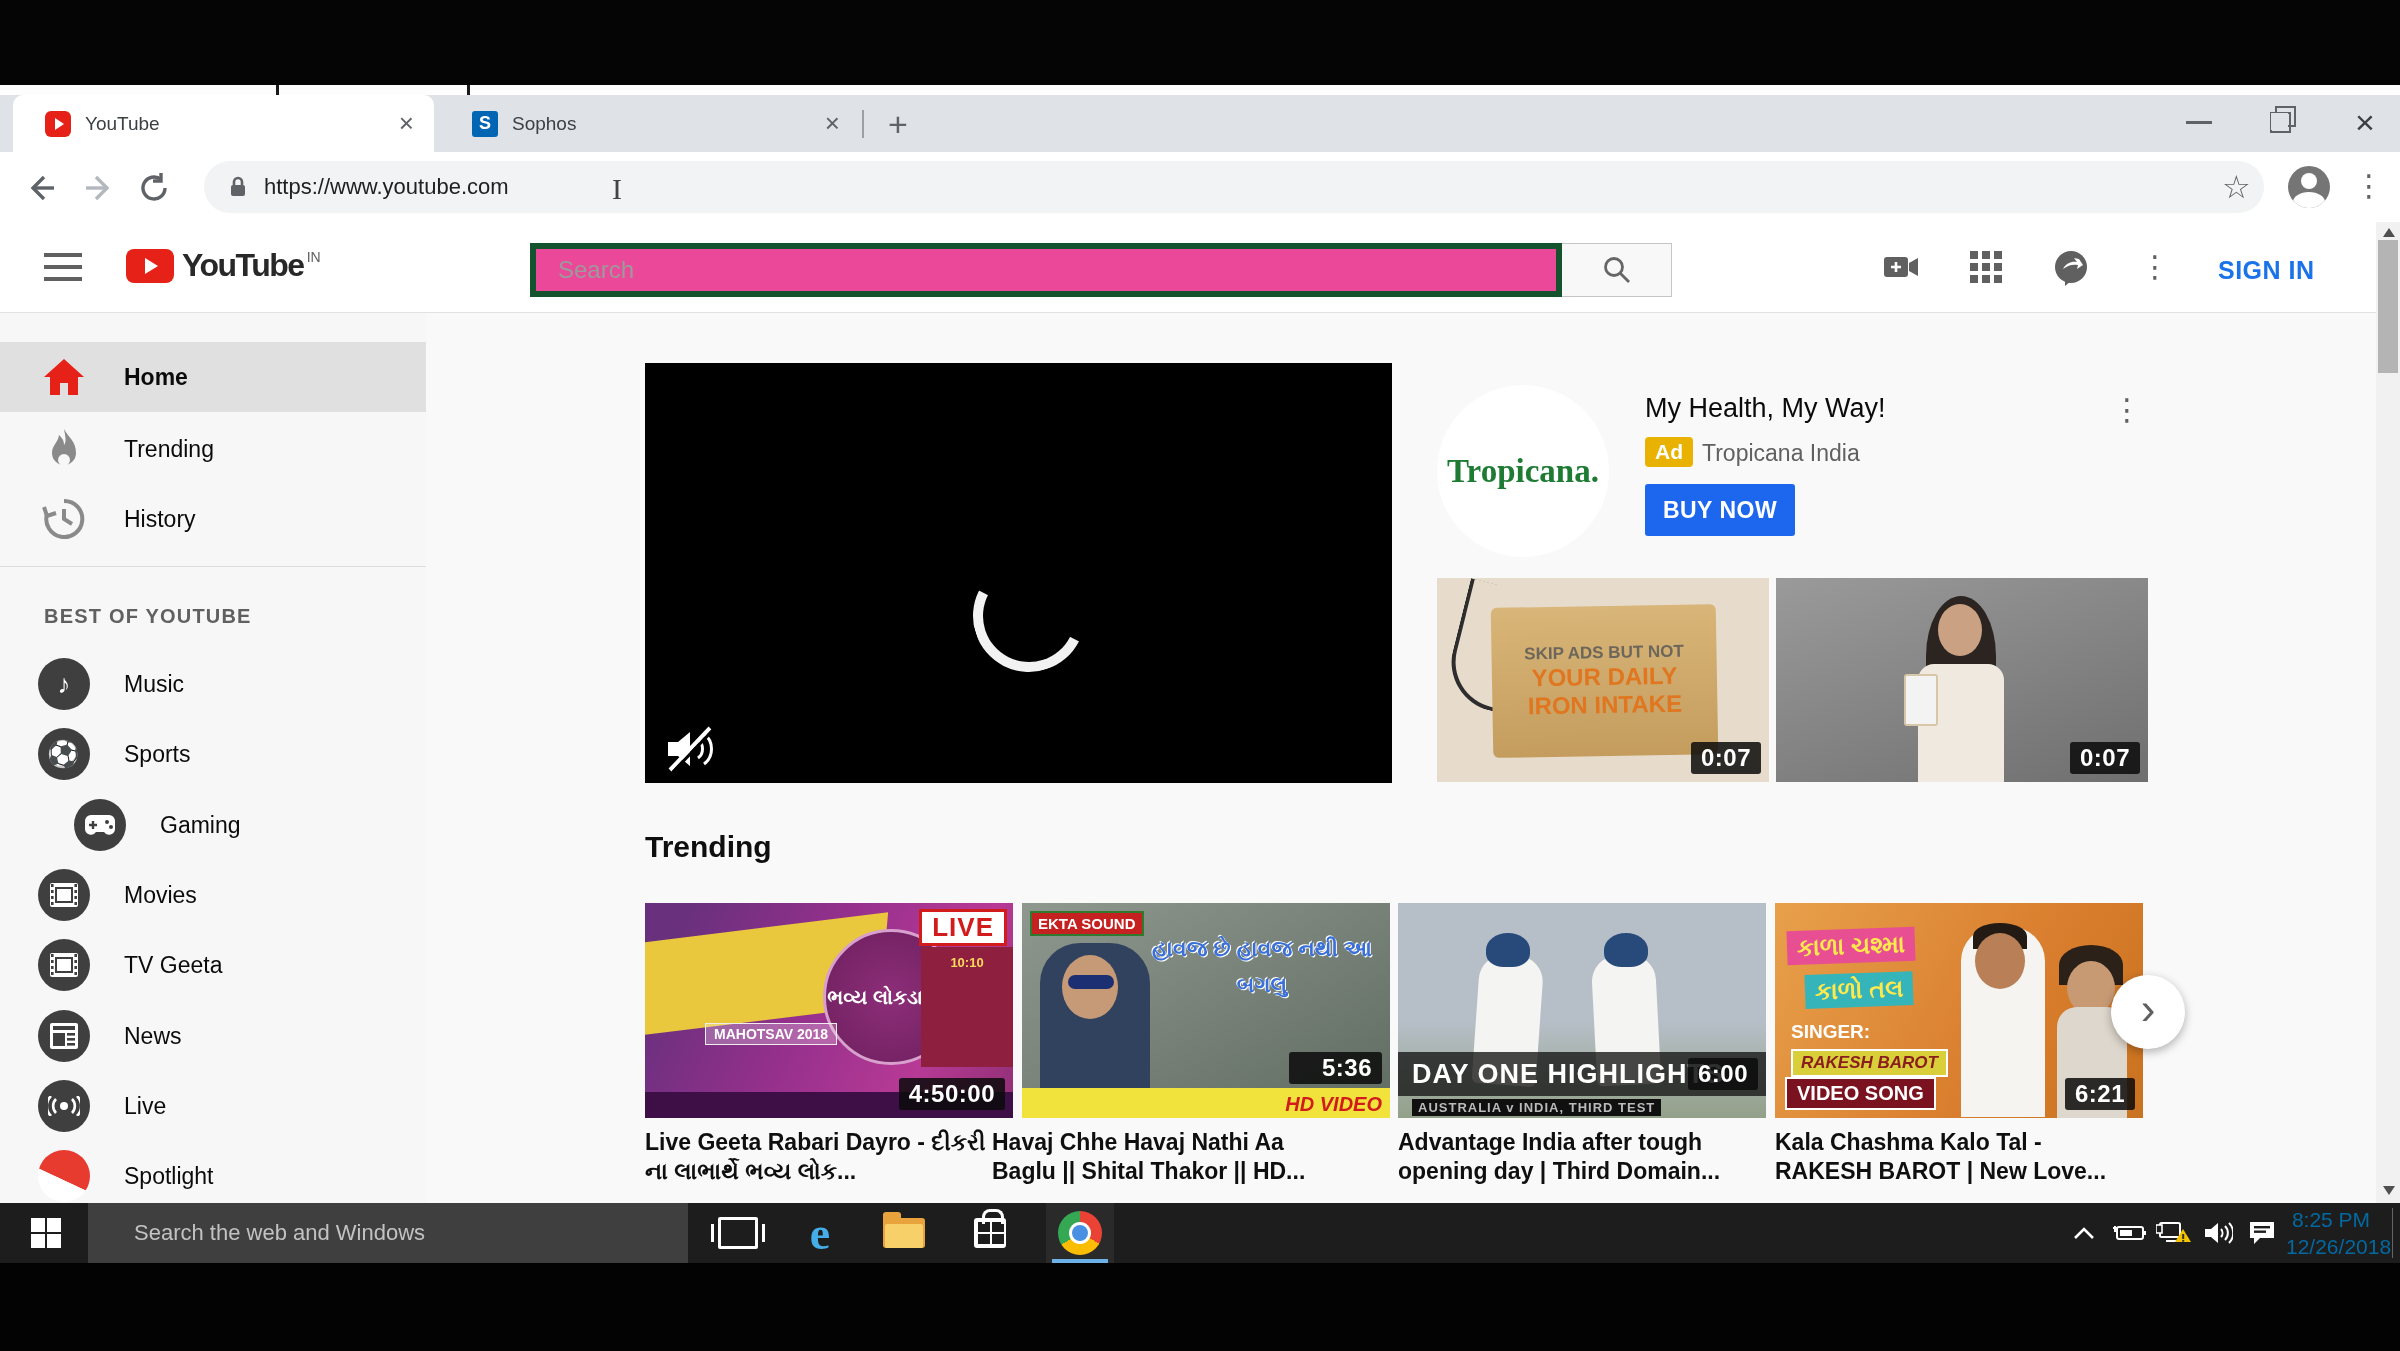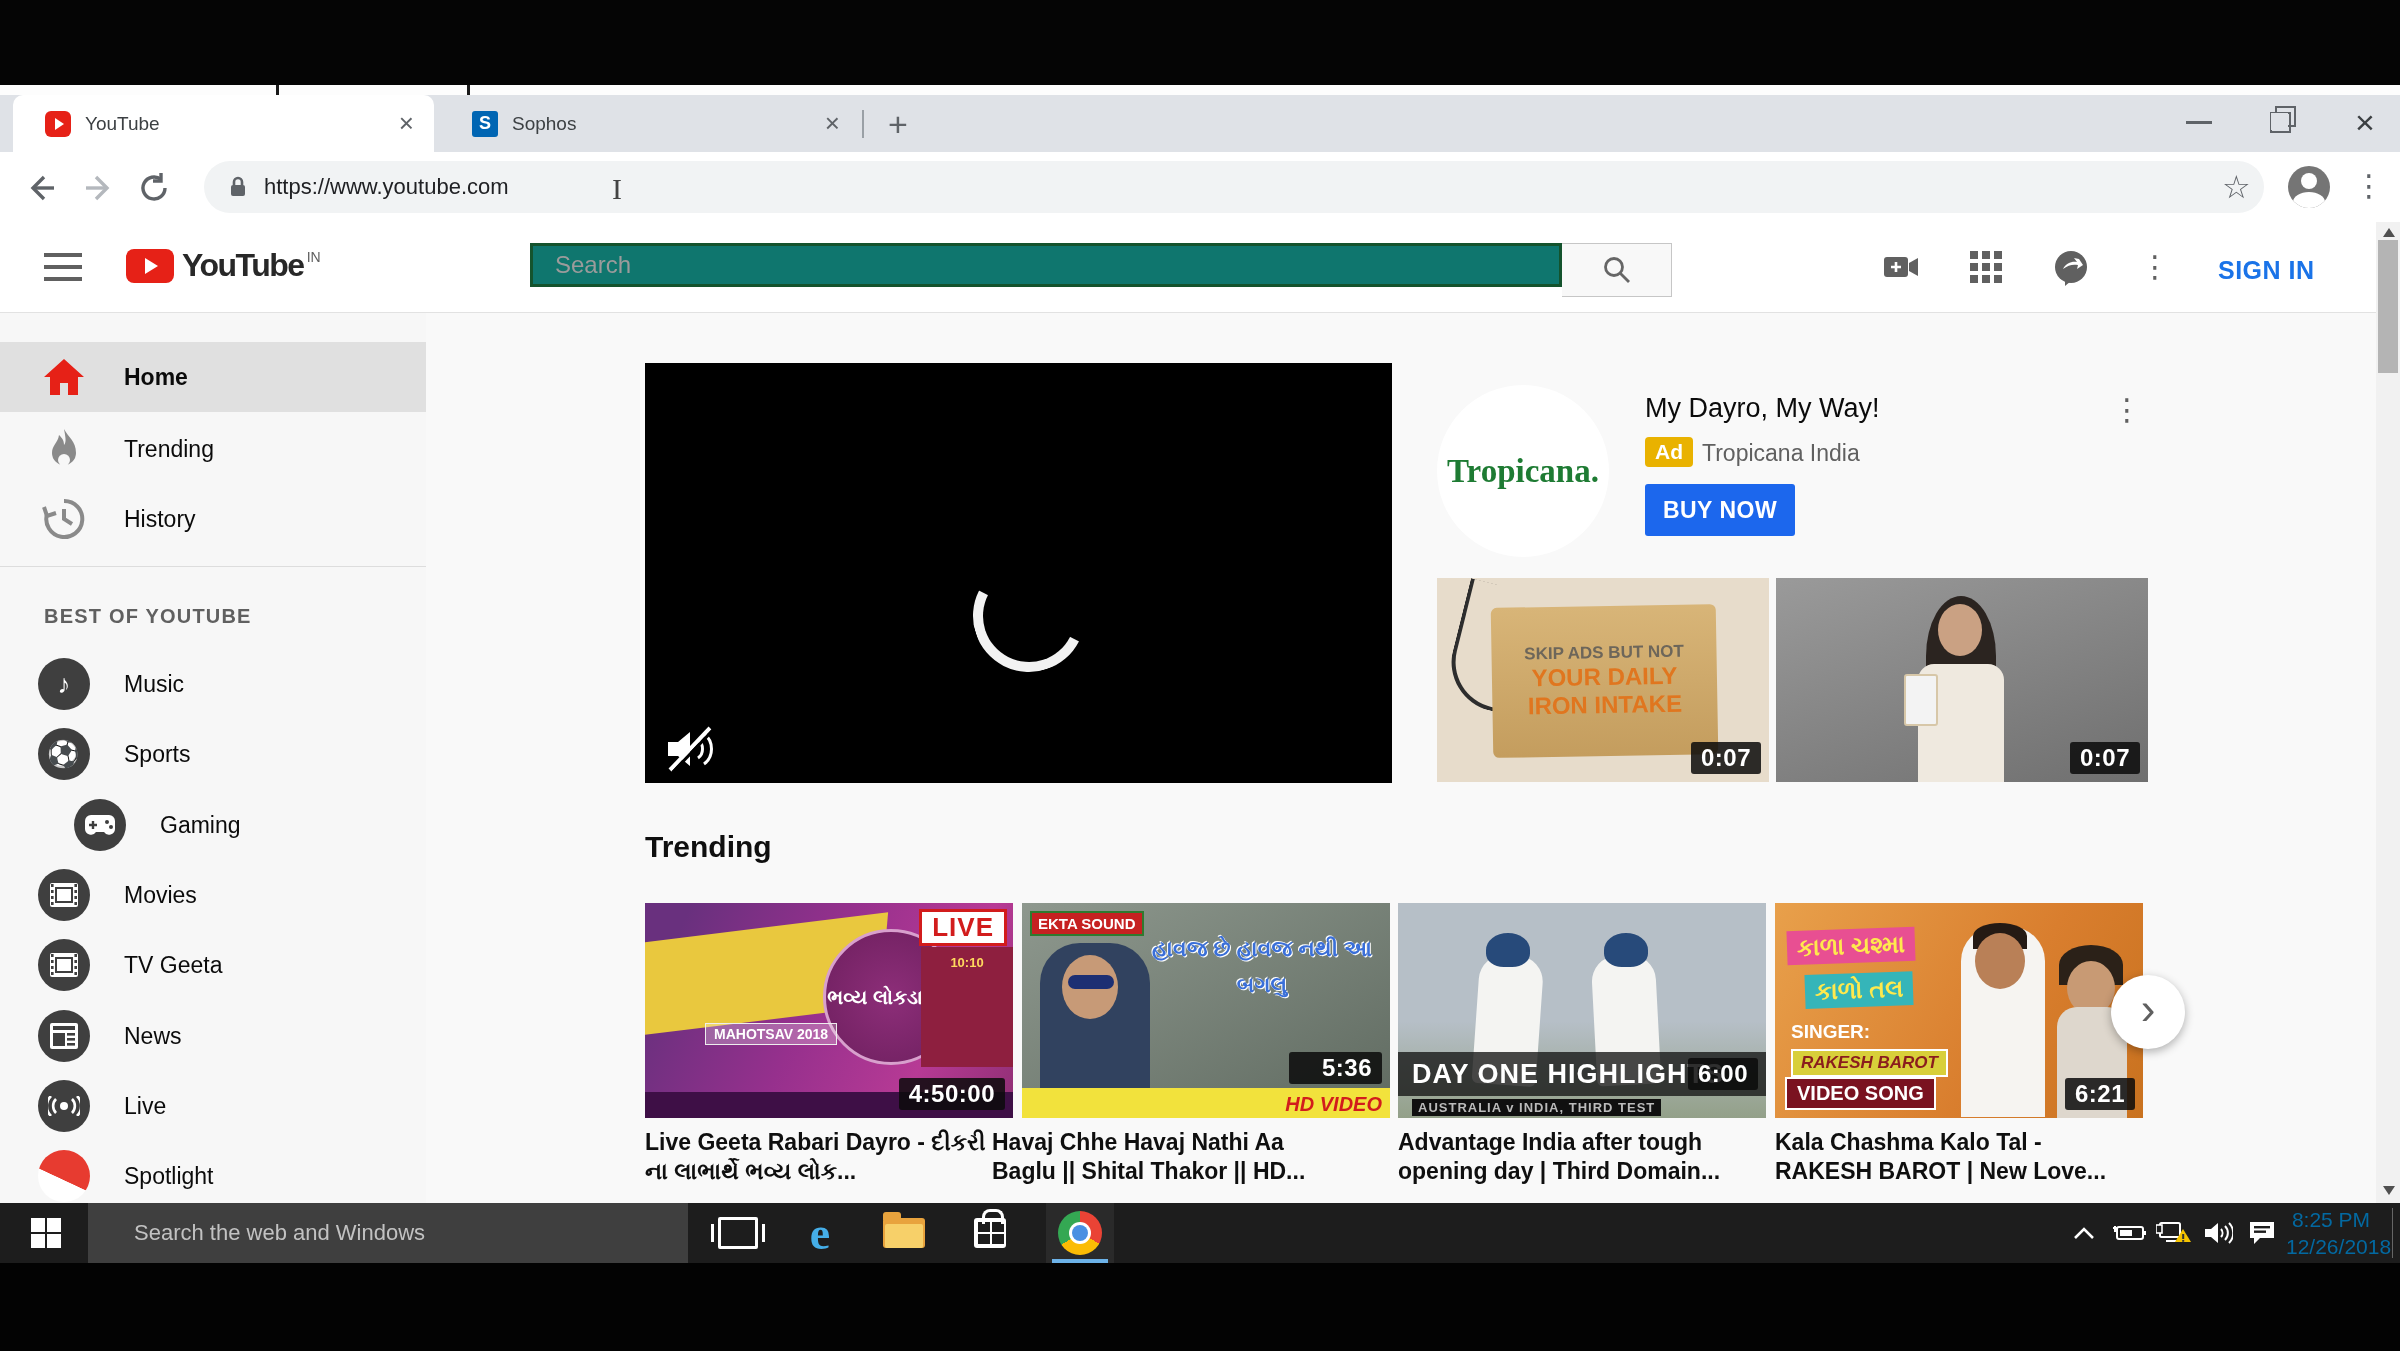--- a/index.html
+++ b/index.html
@@ -47,21 +47,21 @@
 
   
   #masthead{left:0;top:222px;width:2376px;height:90px;background:#fff;border-bottom:1px solid #e2e2e2;}
   #hamburger{left:44px;top:253px;width:38px;height:28px;}
   #hamburger span{position:absolute;left:0;width:38px;height:4px;background:#606060;}
   #yt-logo{left:126px;top:247px;display:flex;align-items:center;}
   #yt-logo-box{width:48px;height:34px;background:#e62117;border-radius:8px;display:flex;align-items:center;justify-content:center;}
   #yt-logo-box .tri{width:0;height:0;border-left:13px solid #fff;border-top:8px solid transparent;border-bottom:8px solid transparent;margin-left:3px;}
   #yt-wordmark{font-size:32px;font-weight:bold;letter-spacing:-1.5px;color:#282828;margin-left:8px;}
   #yt-country{font-size:14px;color:#606060;margin-left:3px;margin-top:-18px;}
-  #yt-search-box{left:530px;top:243px;width:1032px;height:44px;background:#0f766e;border:3px solid #14532d;box-sizing:border-box;}
+  #yt-search-box{left:530px;top:243px;width:1032px;height:54px;background:#ec4899;border:6px solid #14532d;box-sizing:border-box;}
   #yt-search-box input{width:100%;height:100%;border:0;outline:none;font-size:24px;color:#111;padding:0 0 0 22px;background:transparent;font-family:inherit;}
   #yt-search-box input::placeholder{color:#9b9b9b;}
   #yt-search-btn{left:1562px;top:243px;width:110px;height:54px;background:#f8f8f8;border:1px solid #c6c6c6;border-left:0;box-sizing:border-box;display:flex;align-items:center;justify-content:center;}
   .mast-ic{top:249px;width:36px;height:36px;color:#606060;}
   #signin{left:2218px;top:256px;font-size:25px;font-weight:bold;letter-spacing:0.5px;}
 
   
   #scrollbar{left:2376px;top:222px;width:24px;height:981px;background:#f1f1f1;}
   #sb-up{left:2383px;top:228px;width:0;height:0;border-left:6px solid transparent;border-right:6px solid transparent;border-bottom:9px solid #505050;}
   #sb-thumb{left:2378px;top:240px;width:20px;height:133px;background:#b4b4b4;}
@@ -489,21 +489,21 @@
       <path d="M4 16 h10 l12-10 v34 l-12-10 H4 Z" fill="#fff"></path>
       <path d="M34 14 c6 4 6 14 0 18 M40 8 c10 7 10 23 0 30" fill="none" stroke="#fff" stroke-width="3"></path>
       <path d="M6 44 L46 2" stroke="#fff" stroke-width="4"></path>
       <path d="M9 46 L49 4" stroke="#000" stroke-width="3"></path>
     </svg>
 </div>
 
 <div class="abs" id="ad-logo-circle">
   <span id="ad-logo-text" style="color: rgb(30, 123, 51);">Tropicana.</span>
 </div>
-<div class="abs" id="ad-title">My Dayro, My Way!</div>
+<div class="abs" id="ad-title">My Health, My Way!</div>
 <div class="abs" id="ad-badge" style="background: rgb(233, 178, 0);">Ad</div>
 <div class="abs" id="ad-advertiser">Tropicana India</div>
 <div class="abs" id="ad-cta" style="background: rgb(28, 103, 237);">BUY NOW</div>
 <div class="abs" id="ad-menu">⋮</div>
 
 <div class="thumb" id="ad-thumb1">
   <span class="wire"></span>
   <span class="board">
     <span class="l1">SKIP ADS BUT NOT</span>
     <span class="l2">YOUR DAILY</span>

